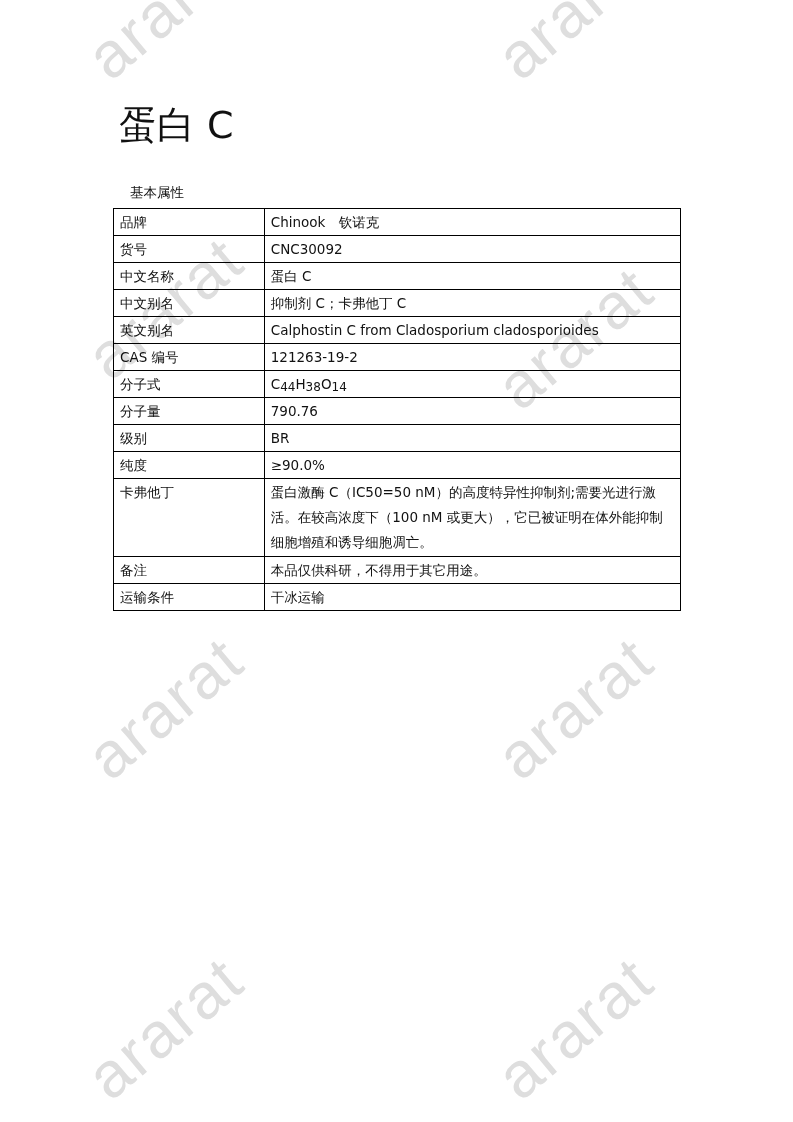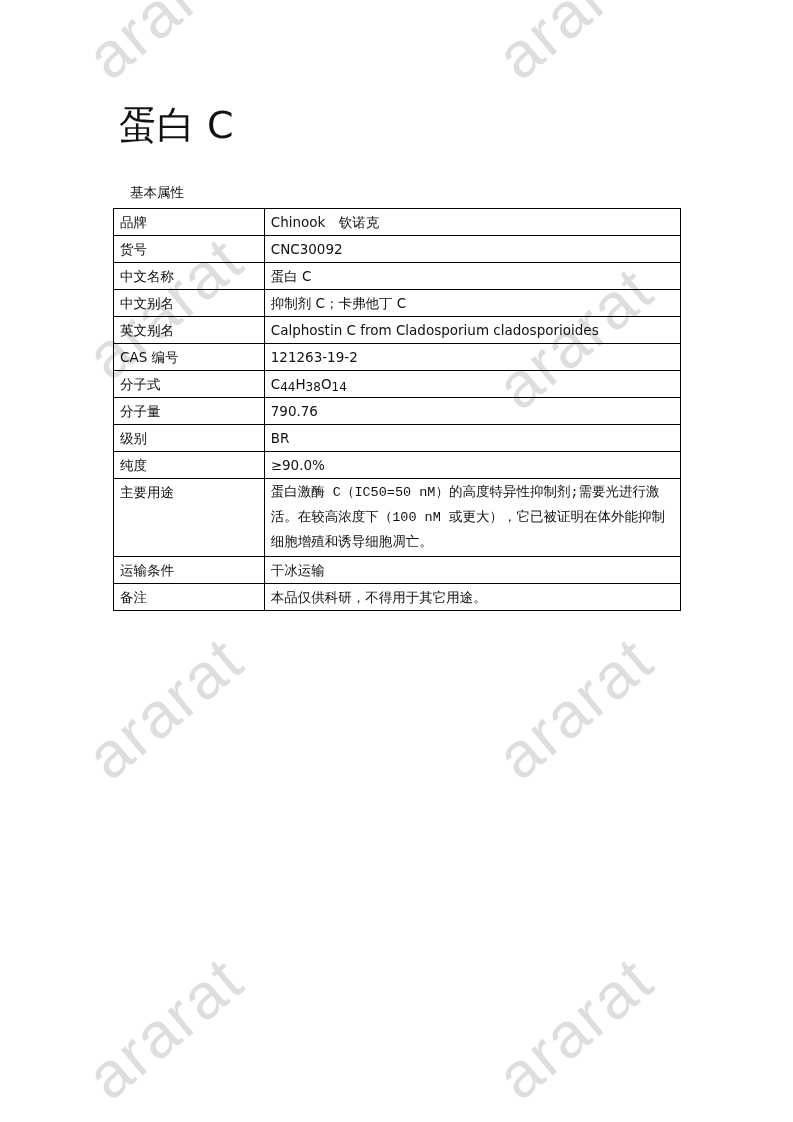--- a/index.html
+++ b/index.html
@@ -76,21 +76,20 @@
     table.props td.k {
       width: 138px;
     }
     table.props td.v {
       width: 404px;
     }
     table.props tr.tall td.v {
       line-height: 25px;
       padding-top: 1px;
       padding-bottom: 1px;
-      font-family: Liberation Mono, monospace;
     }
     sub {
       font-size: 12px;
       vertical-align: -2px;
       line-height: 0;
     }
   </style>
 </head>
 <body>
 
@@ -145,26 +144,26 @@
       </tr>
       <tr>
         <td class="k">级别</td>
         <td class="v">BR</td>
       </tr>
       <tr>
         <td class="k">纯度</td>
         <td class="v">≥90.0%</td>
       </tr>
       <tr class="tall">
-        <td class="k">主要用途</td>
+        <td class="k">卡弗他丁</td>
         <td class="v">蛋白激酶 C（IC50=50 nM）的高度特异性抑制剂;需要光进行激活。在较高浓度下（100 nM 或更大），它已被证明在体外能抑制细胞增殖和诱导细胞凋亡。</td>
+      </tr>
+      <tr>
+        <td class="k">备注</td>
+        <td class="v">本品仅供科研，不得用于其它用途。</td>
       </tr>
       <tr>
         <td class="k">运输条件</td>
         <td class="v">干冰运输</td>
-      </tr>
-      <tr>
-        <td class="k">备注</td>
-        <td class="v">本品仅供科研，不得用于其它用途。</td>
       </tr>
     </tbody>
   </table>
 </div>
 
 </body></html>

